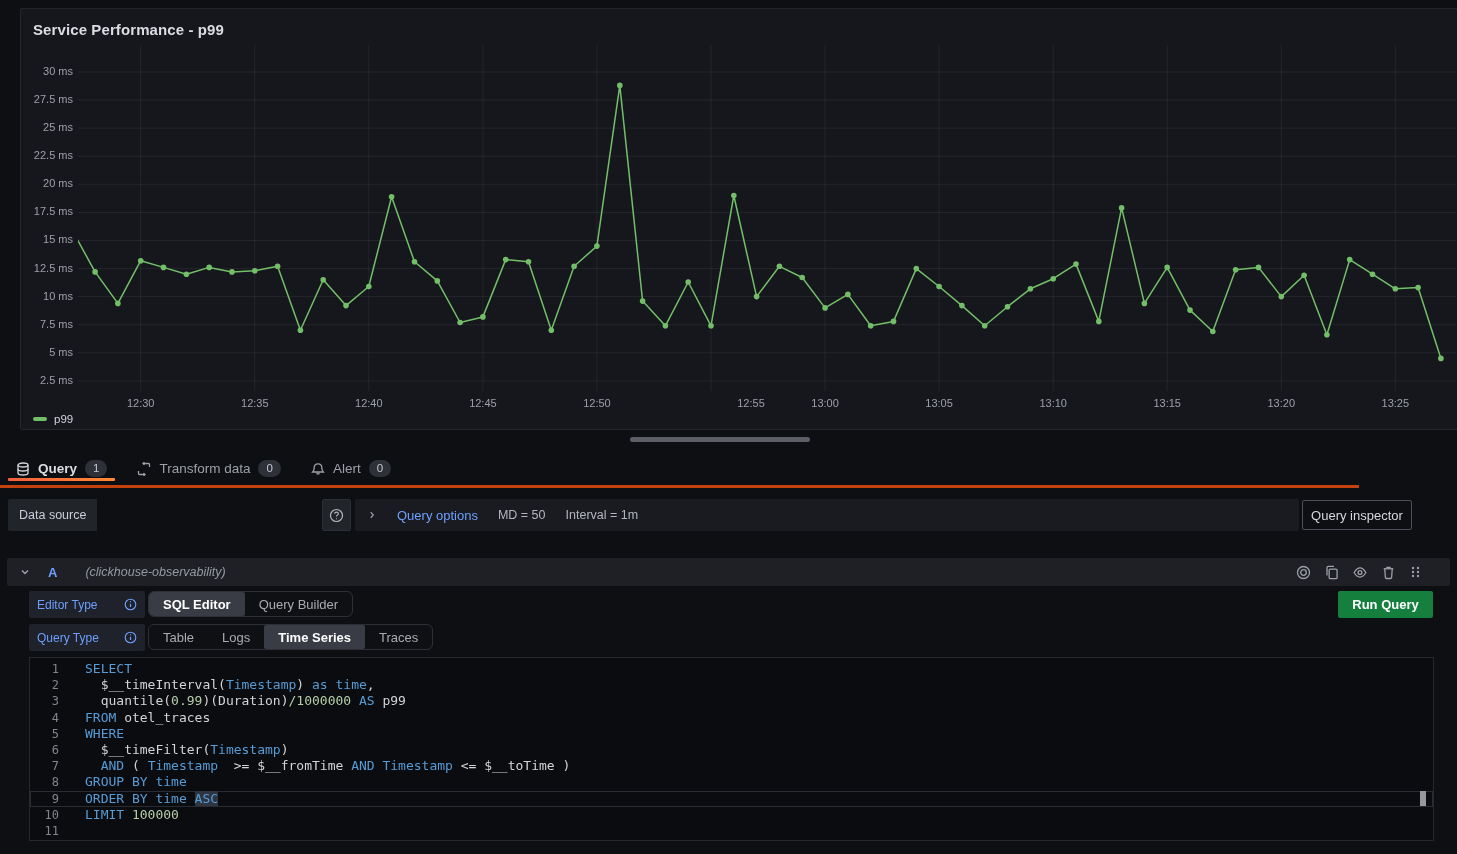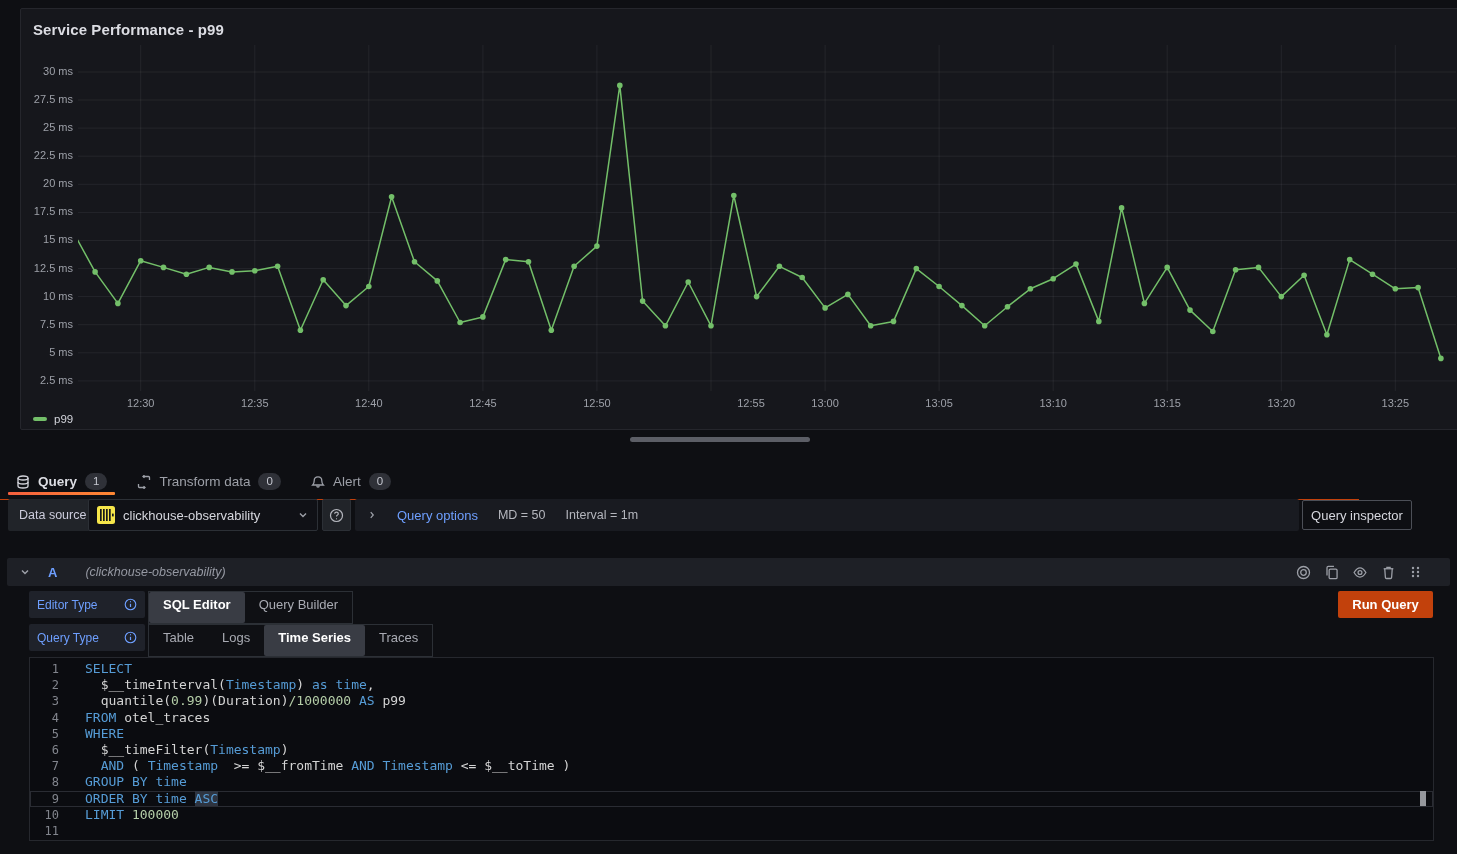--- a/index.html
+++ b/index.html
@@ -17,21 +17,21 @@
   .x-axis { position:absolute; left:57px; top:388px; width:1378px; height:16px; }
   .xtick { position:absolute; top:0; transform:translateX(-50%); font-size:11px; color:#9da0a8; white-space:nowrap; }
   .legend { position:absolute; left:12px; top:404px; display:flex; align-items:center; gap:7px; cursor:pointer; }
   .legend-swatch { width:14px; height:4px; border-radius:2px; background:#73bf69; }
   .legend-label { font-size:11.5px; color:#d3d5dc; }
 
   
   .hscroll { position:absolute; left:630px; top:437px; width:180px; height:5px; border-radius:3px; background:#5c5e66; }
 
   
-  .tabs { position:absolute; left:0; top:464px; width:1359px; height:36px; border-bottom:1px solid #c2410c; display:flex; align-items:center; padding-left:8px; gap:14px; }
+  .tabs { position:absolute; left:0; top:452px; width:1359px; height:36px; border-bottom:3px solid #c2410c; display:flex; align-items:center; padding-left:8px; gap:14px; }
   .tab { position:relative; height:100%; display:flex; align-items:center; gap:8px; padding:0 8px; cursor:pointer; }
   .tab-label { font-size:13.5px; color:#9da0a8; }
   .tab.active .tab-label { color:#dcdde3; font-weight:600; }
   .tab-badge { background:#2f3138; color:#c4c6cf; font-size:11.5px; line-height:17px; padding:0 8px; border-radius:9px; }
   .tab-underline { position:absolute; left:0; right:0; bottom:4px; height:3px; border-radius:1px; background:linear-gradient(90deg,#f55f3e,#ff8833); }
   .icon { display:inline-flex; align-items:center; justify-content:center; }
 
   
   .ds-row { position:absolute; left:0; top:499px; width:1457px; height:32px; }
   .ds-label { position:absolute; left:8px; top:0; height:32px; line-height:32px; padding:0 11px; background:#212429; border-radius:2px 0 0 2px; font-size:12.5px; color:#ccccdc; }
@@ -45,26 +45,26 @@
 
   
   .qrow-header { position:absolute; left:7px; top:558px; width:1443px; height:28px; background:#1e2026; border-radius:2px; display:flex; align-items:center; padding:0 12px; }
   .qrow-refid { font-size:13px; font-weight:700; color:#6e9fff; margin-left:17px; }
   .qrow-hint { font-size:12.5px; font-style:italic; color:#9699a3; margin-left:28px; }
   .qrow-actions { margin-left:auto; display:flex; align-items:center; gap:13px; padding-right:16px; }
   .qrow-actions .icon { cursor:pointer; }
 
   .opt-label { position:absolute; left:29px; width:116px; height:27px; background:#1f222a; border-radius:2px; display:flex; align-items:center; justify-content:space-between; padding:0 8px; }
   .opt-label-text { font-size:12px; color:#6e9fff; }
-  .radio-group { position:absolute; left:148px; height:33px; background:#0f1014; border:1px solid #2c3036; border-radius:0; display:flex; overflow:hidden; }
+  .radio-group { position:absolute; left:148px; height:26px; background:#0f1014; border:1px solid #2c3036; border-radius:6px; display:flex; overflow:hidden; }
   .radio-seg { padding:0 14px; line-height:25px; font-size:13px; color:#a9abb3; cursor:pointer; white-space:nowrap; }
   .radio-seg.sel { background:#393c44; color:#ffffff; font-weight:600; border-radius:2px; }
   .row-editor-type { top:591px; }
   .row-query-type { top:624px; }
-  .run-btn { position:absolute; left:1338px; top:591px; width:95px; height:27px; background:#c2410c; border:none; border-radius:2px; color:#ffffff; font-size:13px; font-weight:600; font-family:inherit; cursor:pointer; }
+  .run-btn { position:absolute; left:1338px; top:591px; width:95px; height:27px; background:#15803d; border:none; border-radius:2px; color:#ffffff; font-size:13px; font-weight:600; font-family:inherit; cursor:pointer; }
 
   
   .code-editor { position:absolute; left:29px; top:657px; width:1405px; height:184px; background:#0b0c10; border:1px solid #26282e; padding-top:3px; font-family:"DejaVu Sans Mono", monospace; overflow:hidden; }
   .code-line { display:flex; height:16.2px; line-height:16.2px; white-space:pre; }
   .code-line.current { box-shadow:inset 0 0 0 1px #2a2c33; }
   .ln { width:29px; text-align:right; color:#82858d; font-size:12px; flex:none; }
   .ct { margin-left:26px; font-size:13px; }
   .tok-kw { color:#569cd6; }
   .tok-pl { color:#d4d4d4; }
   .tok-num { color:#b5cea8; }
@@ -236,40 +236,20 @@
           <path d="M5.8 10.5c0 .9.5 1.6 1.2 1.6s1.2-.7 1.2-1.6"></path>
         </svg>
       </span>
       <span class="tab-label">Alert</span>
       <span class="tab-badge">0</span>
     </div>
   </nav>
 
   <div class="ds-row">
     <div class="ds-label">Data source</div>
-    <div class="ds-picker">
-      <span class="icon">
-        <svg width="18" height="18" viewBox="0 0 18 18">
-          <rect width="18" height="18" rx="2.5" fill="#f6e64a"></rect>
-          <g fill="#16171c">
-            <rect x="3" y="3" width="1.7" height="12"></rect>
-              <rect x="6" y="3" width="1.7" height="12"></rect>
-            <rect x="9" y="3" width="1.7" height="12"></rect>
-              <rect x="12" y="3" width="1.7" height="12"></rect>
-            <rect x="15" y="7.6" width="1.7" height="2.8"></rect>
-          </g>
-        </svg>
-      </span>
-      <span class="ds-picker-text">clickhouse-observability</span>
-      <span class="icon">
-        <svg width="12" height="12" viewBox="0 0 12 12" fill="none" stroke="#9da0a8" stroke-width="1.4">
-            <path d="M3 4.5 6 7.5 9 4.5"></path>
-          </svg>
-      </span>
-    </div>
     <div class="ds-help">
       <span class="icon">
         <svg width="15" height="15" viewBox="0 0 15 15" fill="none" stroke="#b4b6bd" stroke-width="1.2">
           <circle cx="7.5" cy="7.5" r="6"></circle>
           <path d="M5.7 5.8c0-1 .8-1.7 1.8-1.7s1.8.7 1.8 1.6c0 1.4-1.8 1.4-1.8 2.7"></path>
           <rect x="7" y="10.3" width="1" height="1" fill="#b4b6bd" stroke="none"></rect>
         </svg>
       </span>
     </div>
     <div class="ds-options">

